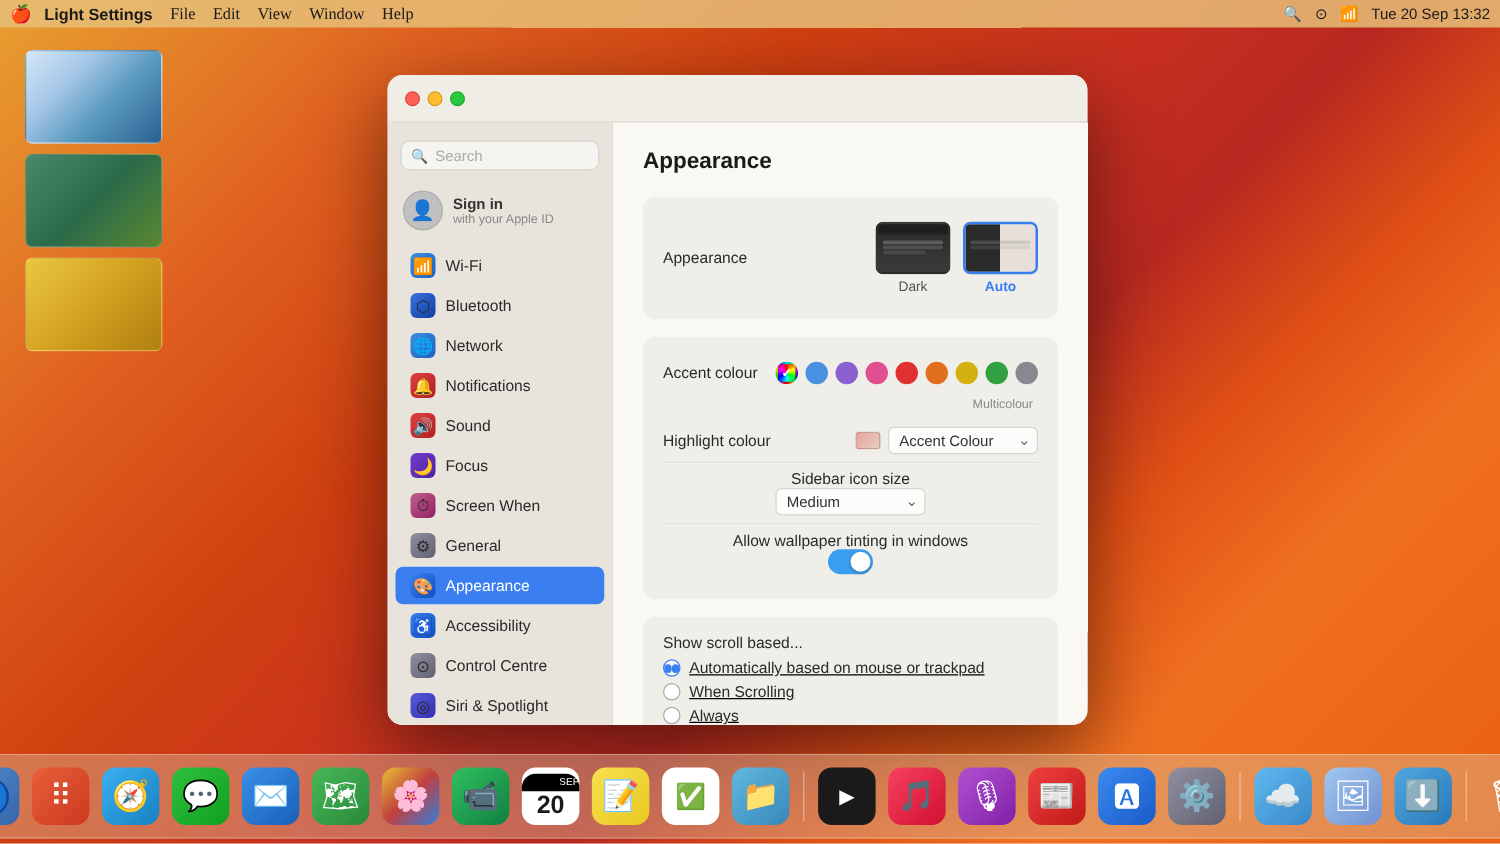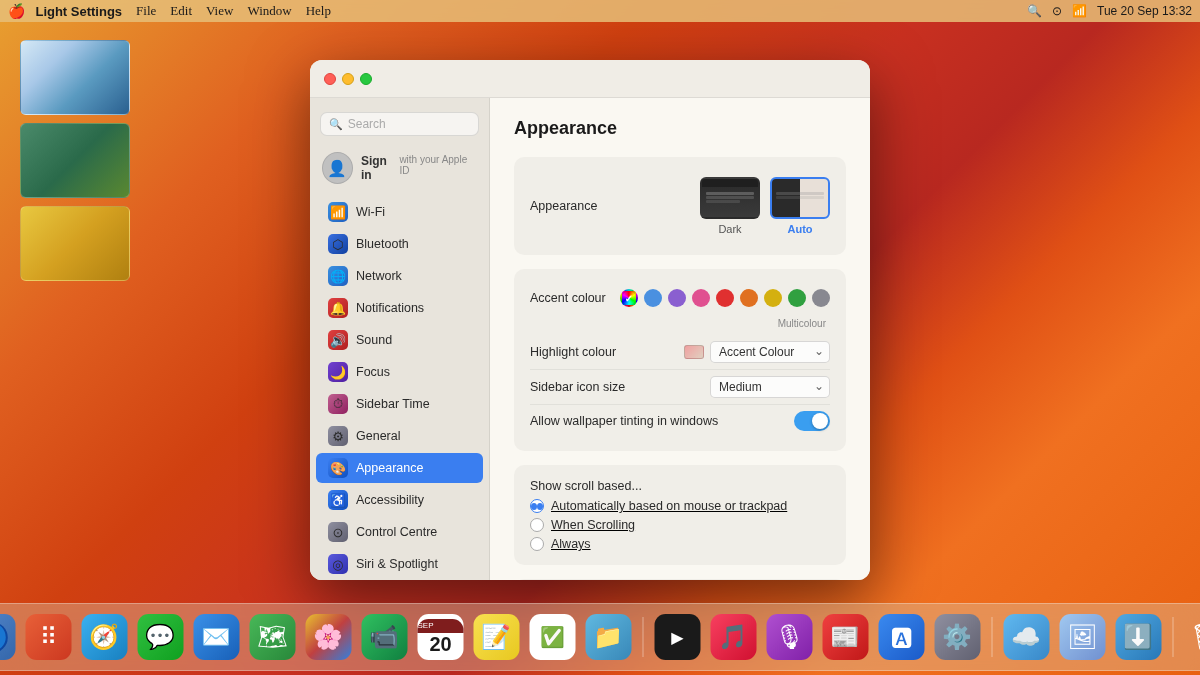--- a/index.html
+++ b/index.html
@@ -204,21 +204,21 @@
       height: 32px;
       border-radius: 50%;
       background: #c0c0c0;
       display: flex;
       align-items: center;
       justify-content: center;
       font-size: 16px;
       color: #888;
       border: 1px solid rgba(0,0,0,0.1);
     }
-    .user-info { display: flex; flex-direction: row; }
+    .user-info { display: flex; flex-direction: column; }
     .user-name { font-size: 12px; font-weight: 600; color: #333; }
     .user-sub { font-size: 10px; color: #888; }
 
     .sidebar-item {
       display: flex;
       align-items: center;
       padding: 5px 12px;
       gap: 8px;
       cursor: pointer;
       border-radius: 6px;
@@ -280,20 +280,21 @@
     }
 
     .setting-row {
       display: flex;
       align-items: center;
       justify-content: space-between;
       padding: 6px 0;
     }
     .setting-row + .setting-row {
       border-top: 1px solid rgba(0,0,0,0.06);
+      flex-direction: column;
     }
     .setting-label {
       font-size: 12.5px;
       color: #2a2a2a;
     }
     .setting-control {
       display: flex;
       align-items: center;
       gap: 6px;
     }
@@ -595,21 +596,21 @@
         <div class="sidebar-item">
           <div class="sidebar-item-icon icon-sound">🔊</div>
           <span>Sound</span>
         </div>
         <div class="sidebar-item">
           <div class="sidebar-item-icon icon-focus">🌙</div>
           <span>Focus</span>
         </div>
         <div class="sidebar-item">
           <div class="sidebar-item-icon icon-screentime">⏱</div>
-          <span>Sidebar Time</span>
+          <span>Screen When</span>
         </div>
         <div class="sidebar-item">
           <div class="sidebar-item-icon icon-general">⚙</div>
           <span>General</span>
         </div>
         <div class="sidebar-item active">
           <div class="sidebar-item-icon icon-appearance">🎨</div>
           <span>Appearance</span>
         </div>
         <div class="sidebar-item">
@@ -760,21 +761,21 @@
       <div class="dock-item-inner di-maps">🗺</div>
     </div>
     <div class="dock-item">
       <div class="dock-item-inner di-photos">🌸</div>
     </div>
     <div class="dock-item">
       <div class="dock-item-inner di-facetime">📹</div>
     </div>
     <div class="dock-item">
       <div class="dock-item-inner" style="background:white; border-radius:11px; flex-direction:column; color:#1a1a1a; font-size:11px; font-weight:700;">
-        <div style="background:#7f1d1d; width:100%; height:14px; border-radius:11px 11px 0 0; color:white; text-align:left; font-size:8px; padding-top:2px; font-weight:400;">SEP</div>
+        <div style="background:#000000; width:100%; height:14px; border-radius:11px 11px 0 0; color:white; text-align:right; font-size:8px; padding-top:2px; font-weight:400;">SEP</div>
         <div style="font-size:20px; font-weight:700; color:#1a1a1a; line-height:1.1;">20</div>
       </div>
     </div>
     <div class="dock-item">
       <div class="dock-item-inner di-notes">📝</div>
     </div>
     <div class="dock-item">
       <div class="dock-item-inner" style="background:white; border-radius:11px; font-size:20px;">✅</div>
     </div>
     <div class="dock-item">

